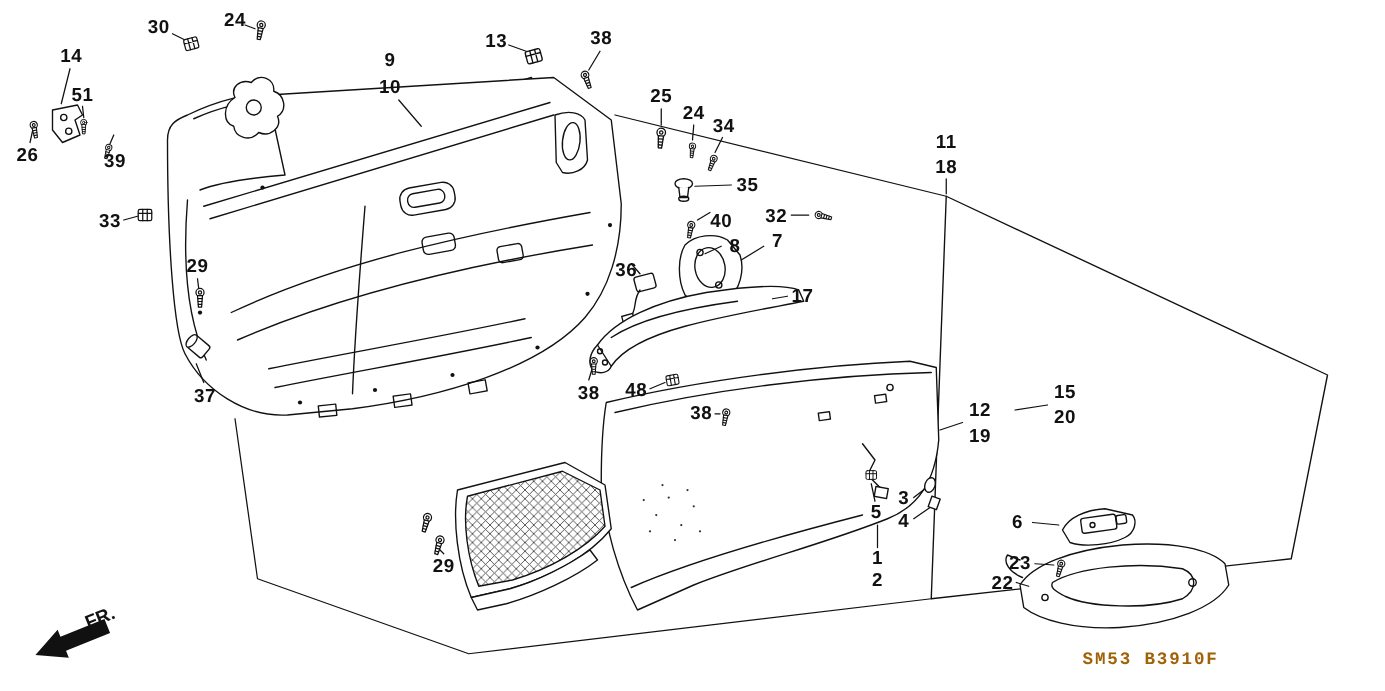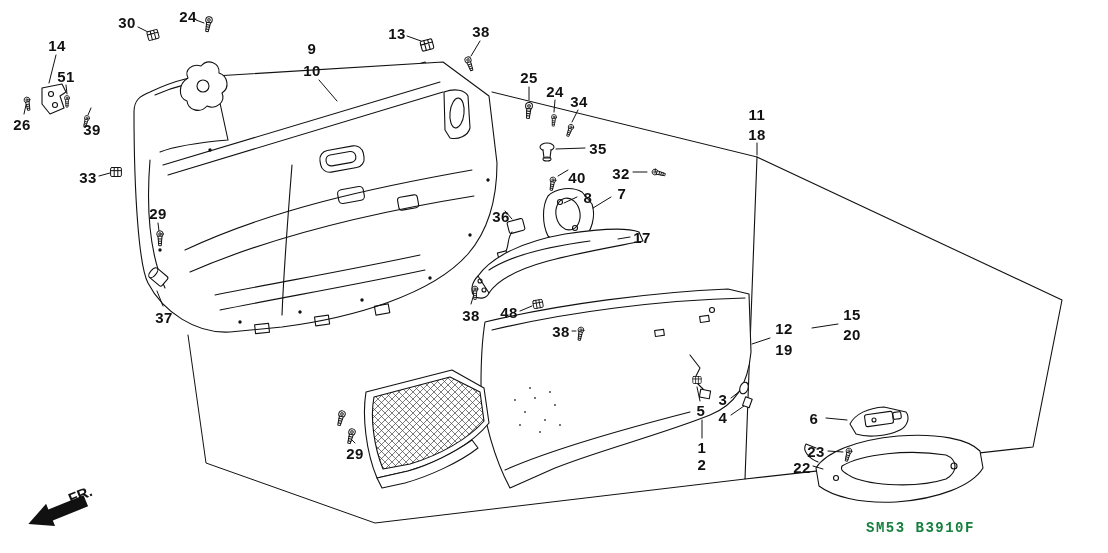--- a/index.html
+++ b/index.html
@@ -12,21 +12,21 @@
     position:absolute;transform:translate(-50%,-50%);
     font-weight:bold;font-size:15px;letter-spacing:.5px;white-space:nowrap;color:#111;
   }
   .fr-label{
     position:absolute;left:68px;top:486px;transform:rotate(-22deg);
     font-weight:bold;font-size:15px;color:#111;
   }
   .diagram-code{
     position:absolute;left:866px;top:520px;
     font-family:"Liberation Mono","DejaVu Sans Mono",monospace;
-    font-weight:bold;font-size:14px;letter-spacing:1.5px;color:#15803d;
+    font-weight:bold;font-size:14px;letter-spacing:1.5px;color:#a16207;
   }
 </style>
 </head>
 <body>
 
 <div class="canvas">
 
 <svg width="1108" height="553" viewBox="0 0 1108 553" fill="none" stroke="#111" stroke-width="1.1" stroke-linejoin="round" stroke-linecap="round">
   <defs>
     <pattern id="mesh" width="7" height="7" patternUnits="userSpaceOnUse">

